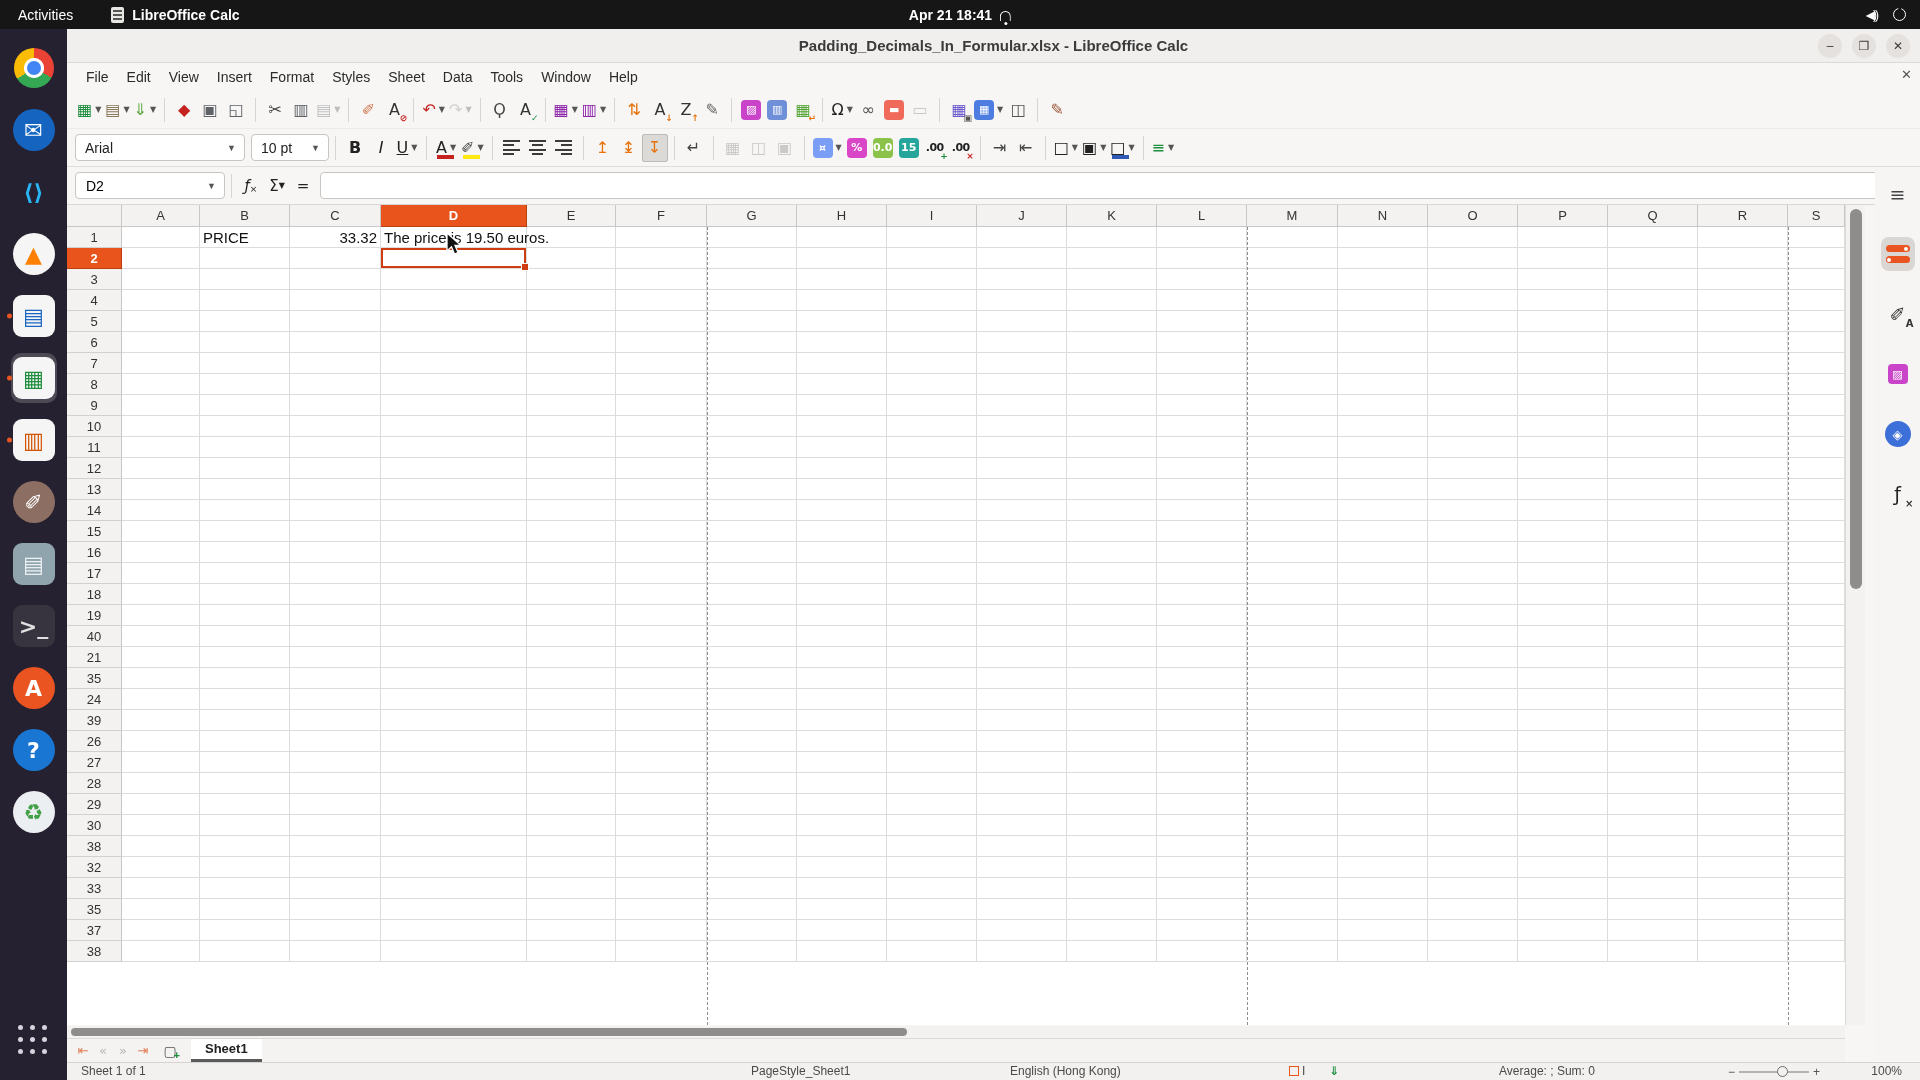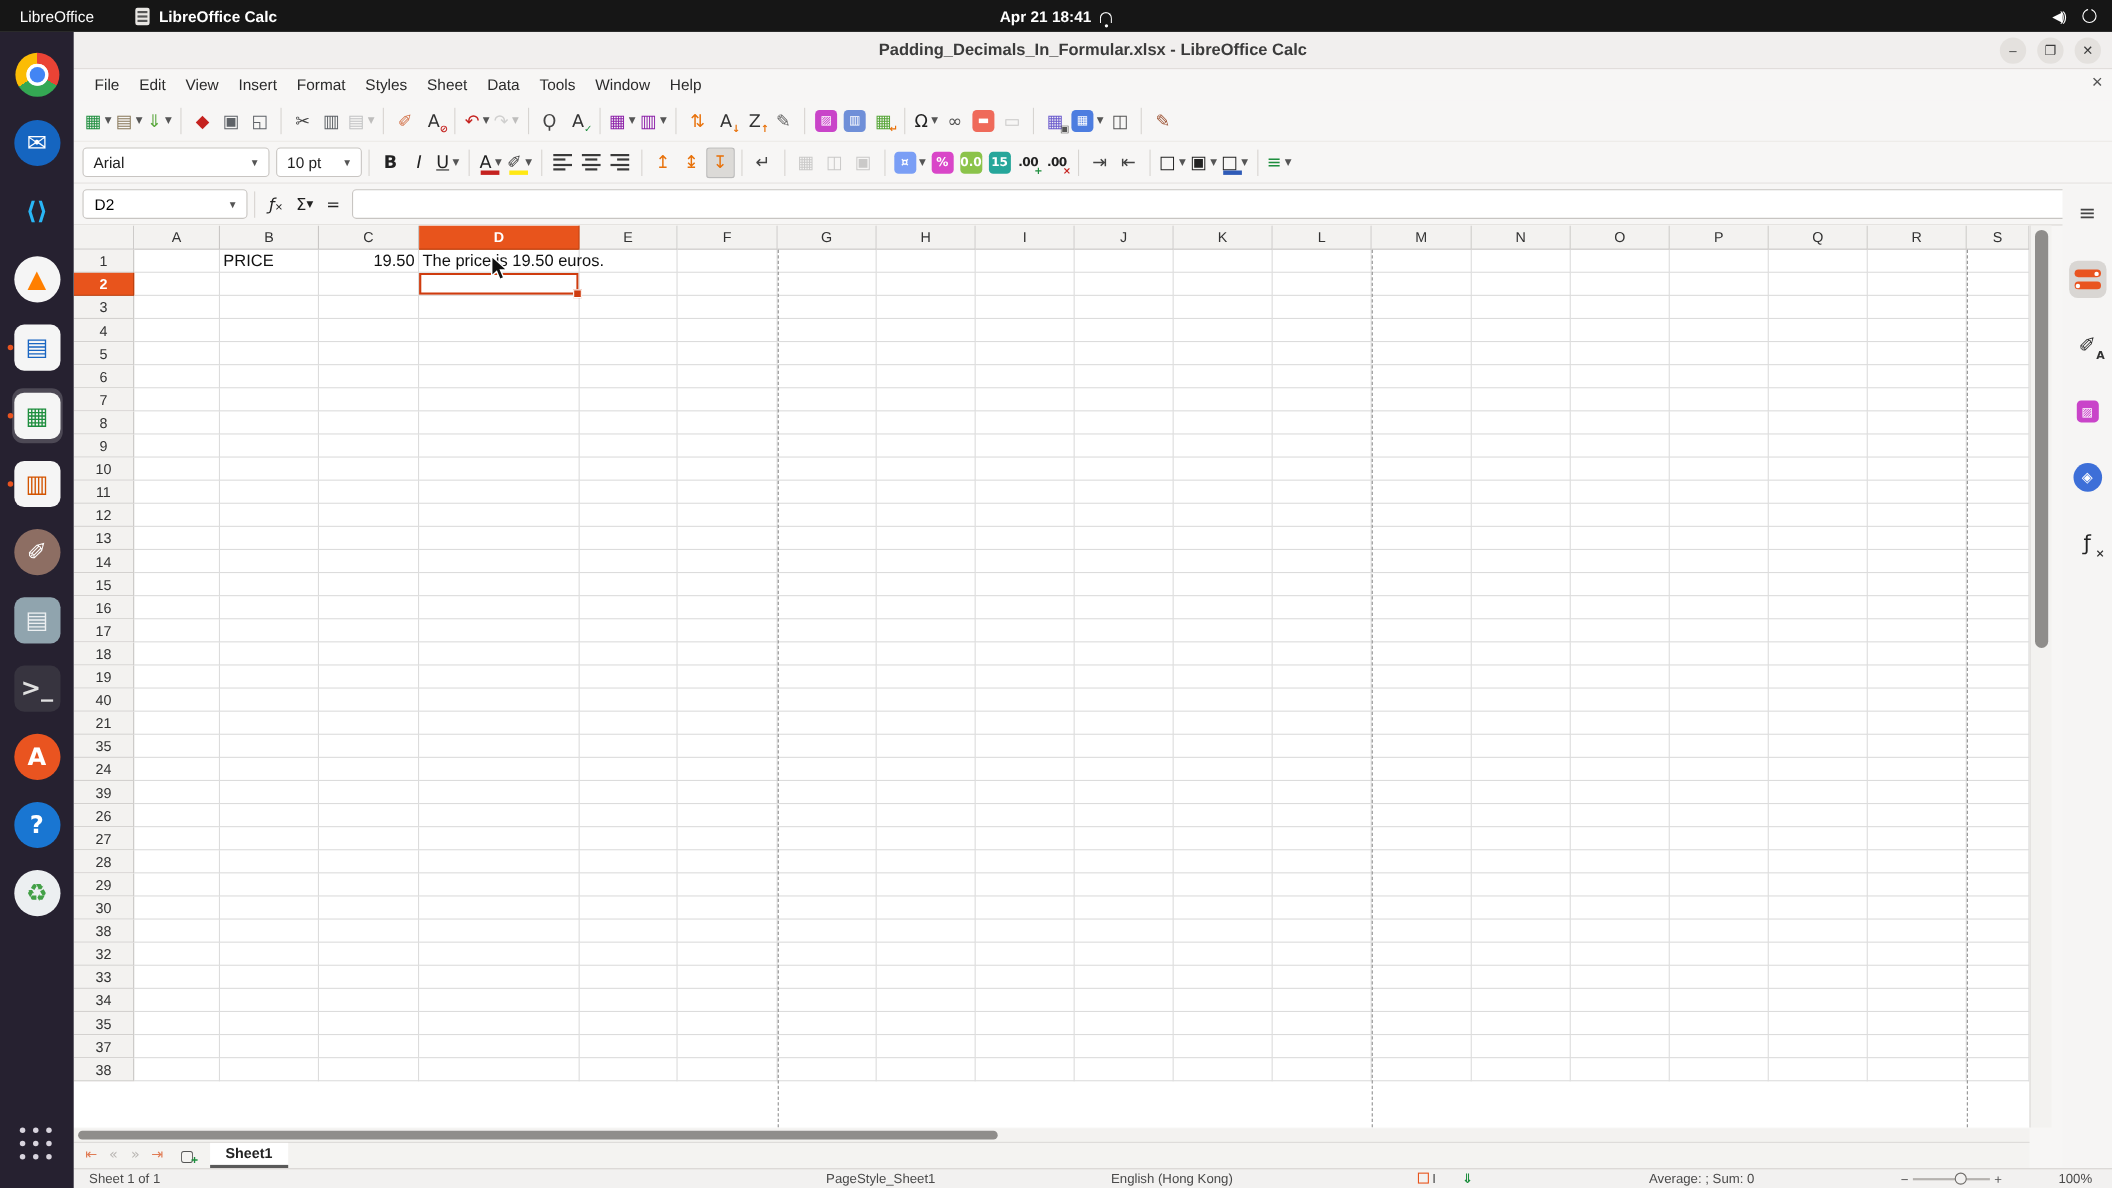--- a/index.html
+++ b/index.html
@@ -163,21 +163,21 @@
   
   #cursor { position:absolute; left:446px; top:232px; z-index:99; }
 </style>
 </head>
 <body>
 
 <div id="stage">
 
   <div id="topbar">
     <div class="tb-left">
-      <span>LibreOffice</span>
+      <span>Activities</span>
       <span class="appname">
         <span class="doc-glyph"></span>
         <span>LibreOffice Calc</span>
       </span>
     </div>
     <div id="clock">
       <span>Apr 21 18:41</span>
       <span class="bell"></span>
     </div>
     <div class="tb-right">
@@ -570,21 +570,21 @@
           <div class="colhdr" style="width: 90px;">R</div>
           <div class="colhdr" style="width: 57px;">S</div>
         </div>
         <div class="grid-row">
           <div class="rowhdr">1</div>
           <div class="cell" style="width: 78px;"></div>
           <div class="cell" style="width: 90px;">
             <span>PRICE</span>
           </div>
           <div class="cell right" style="width: 91px;">
-            <span>19.50</span>
+            <span>33.32</span>
           </div>
           <div class="cell overflow" style="width: 146px;">
             <span>The price is 19.50 euros.</span>
           </div>
           <div class="cell" style="width: 89px;"></div>
           <div class="cell" style="width: 91px;"></div>
           <div class="cell" style="width: 90px;"></div>
           <div class="cell" style="width: 90px;"></div>
           <div class="cell" style="width: 90px;"></div>
           <div class="cell" style="width: 90px;"></div>
@@ -1253,42 +1253,20 @@
           <div class="cell" style="width: 91px;"></div>
           <div class="cell" style="width: 90px;"></div>
           <div class="cell" style="width: 90px;"></div>
           <div class="cell" style="width: 90px;"></div>
           <div class="cell" style="width: 90px;"></div>
           <div class="cell" style="width: 90px;"></div>
           <div class="cell" style="width: 57px;"></div>
         </div>
         <div class="grid-row">
           <div class="rowhdr">33</div>
-          <div class="cell" style="width: 78px;"></div>
-          <div class="cell" style="width: 90px;"></div>
-          <div class="cell" style="width: 91px;"></div>
-          <div class="cell" style="width: 146px;"></div>
-          <div class="cell" style="width: 89px;"></div>
-          <div class="cell" style="width: 91px;"></div>
-          <div class="cell" style="width: 90px;"></div>
-          <div class="cell" style="width: 90px;"></div>
-          <div class="cell" style="width: 90px;"></div>
-          <div class="cell" style="width: 90px;"></div>
-          <div class="cell" style="width: 90px;"></div>
-          <div class="cell" style="width: 90px;"></div>
-          <div class="cell" style="width: 91px;"></div>
-          <div class="cell" style="width: 90px;"></div>
-          <div class="cell" style="width: 90px;"></div>
-          <div class="cell" style="width: 90px;"></div>
-          <div class="cell" style="width: 90px;"></div>
-          <div class="cell" style="width: 90px;"></div>
-          <div class="cell" style="width: 57px;"></div>
-        </div>
-        <div class="grid-row">
-          <div class="rowhdr">34</div>
           <div class="cell" style="width: 78px;"></div>
           <div class="cell" style="width: 90px;"></div>
           <div class="cell" style="width: 91px;"></div>
           <div class="cell" style="width: 146px;"></div>
           <div class="cell" style="width: 89px;"></div>
           <div class="cell" style="width: 91px;"></div>
           <div class="cell" style="width: 90px;"></div>
           <div class="cell" style="width: 90px;"></div>
           <div class="cell" style="width: 90px;"></div>
           <div class="cell" style="width: 90px;"></div>

